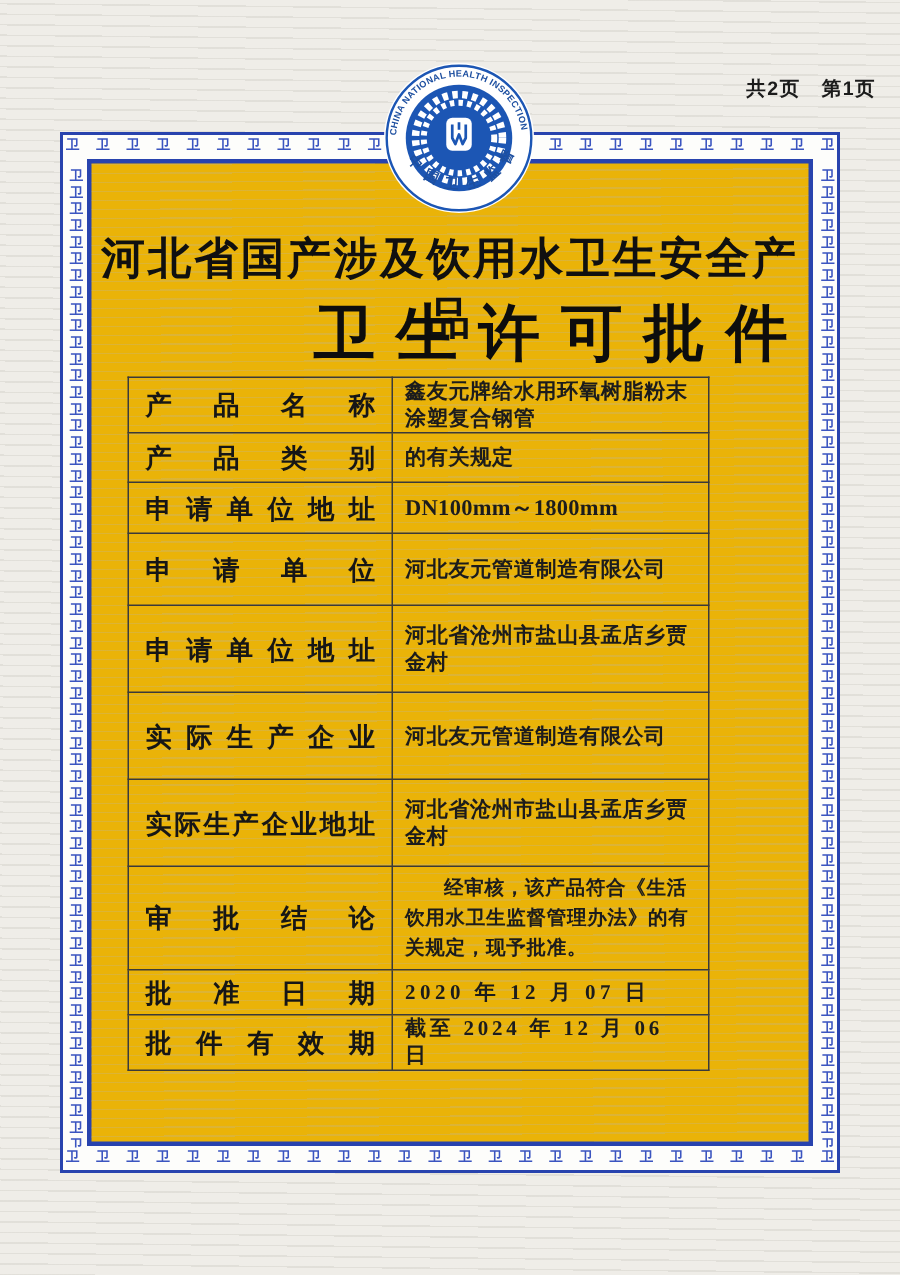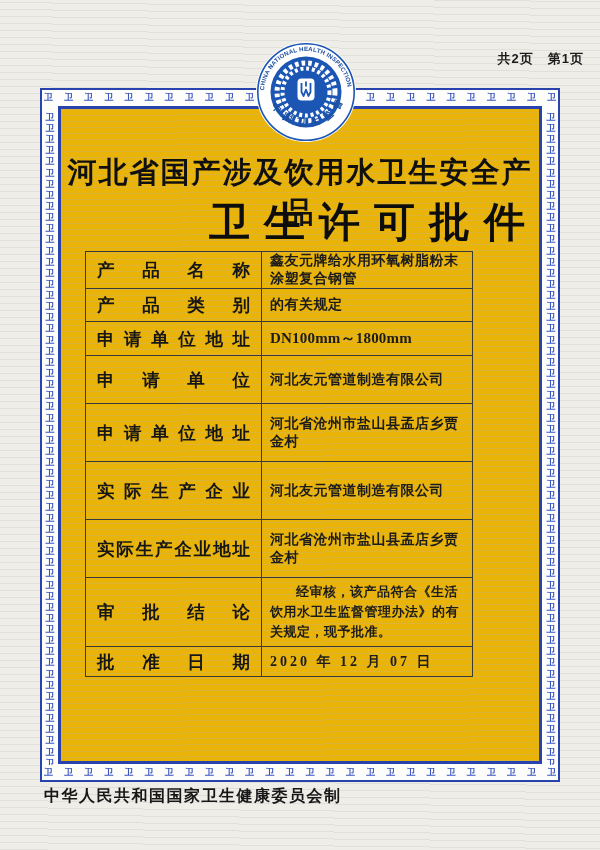--- a/index.html
+++ b/index.html
@@ -160,20 +160,26 @@
               </td>
           <td class="val-cell conclusion">
                 <div class="ind">经审核，该产品符合《生活饮用水卫生监督管理办法》的有关规定，现予批准。</div>
               </td>
         </tr>
         <tr class="h30">
           <td class="lbl-cell">
                 <div class="lbl">批准日期</div>
               </td>
           <td class="val-cell center-val">2020 年 12 月 07 日</td>
+        </tr>
+        <tr class="h33">
+          <td class="lbl-cell">
+                <div class="lbl">批件有效期</div>
+              </td>
+          <td class="val-cell validity">截至 2024 年 12 月 06 日</td>
         </tr>
       </tbody>
         </table>
 
     </div>
   </div>
 
   <svg class="emblem" viewBox="0 0 100 100">
     <circle cx="50" cy="50" r="50" fill="#ffffff"></circle>
     <circle cx="50" cy="50" r="48.2" fill="#ffffff" stroke="#1c56b4" stroke-width="1.6"></circle>
@@ -191,15 +197,14 @@
       <path id="arcB" d="M 12 55 A 39.5 39.5 0 0 0 88 55" fill="none"></path>
     </defs>
     <text font-family="Liberation Sans, DejaVu Sans, sans-serif" font-size="6.1" font-weight="bold" fill="#1d4fa0" letter-spacing="0.2">
       <textPath href="#arcT" startOffset="2%">CHINA NATIONAL HEALTH INSPECTION</textPath>
     </text>
     <text font-family="Liberation Sans, DejaVu Sans, sans-serif" font-size="9.5" font-weight="bold" fill="#1d4fa0" letter-spacing="6">
       <textPath href="#arcB" startOffset="10%">中国卫生监督</textPath>
     </text>
   </svg>
 
-  <div class="footer">中华人民共和国国家卫生健康委员会制</div>
 
 </div>
 
 </body></html>

